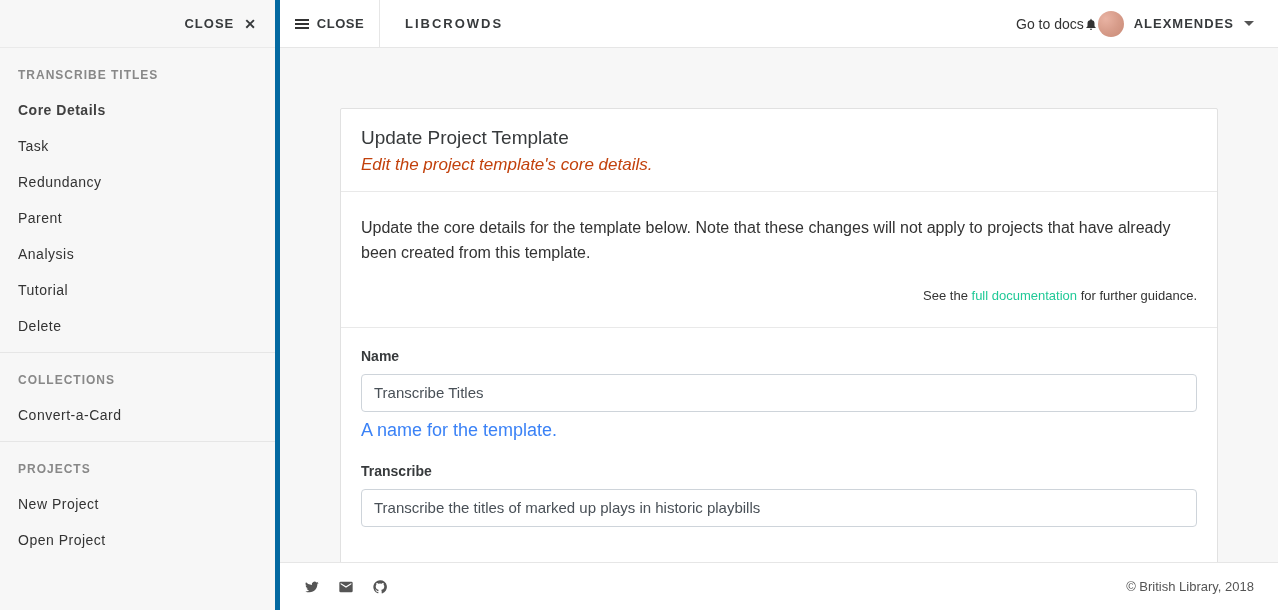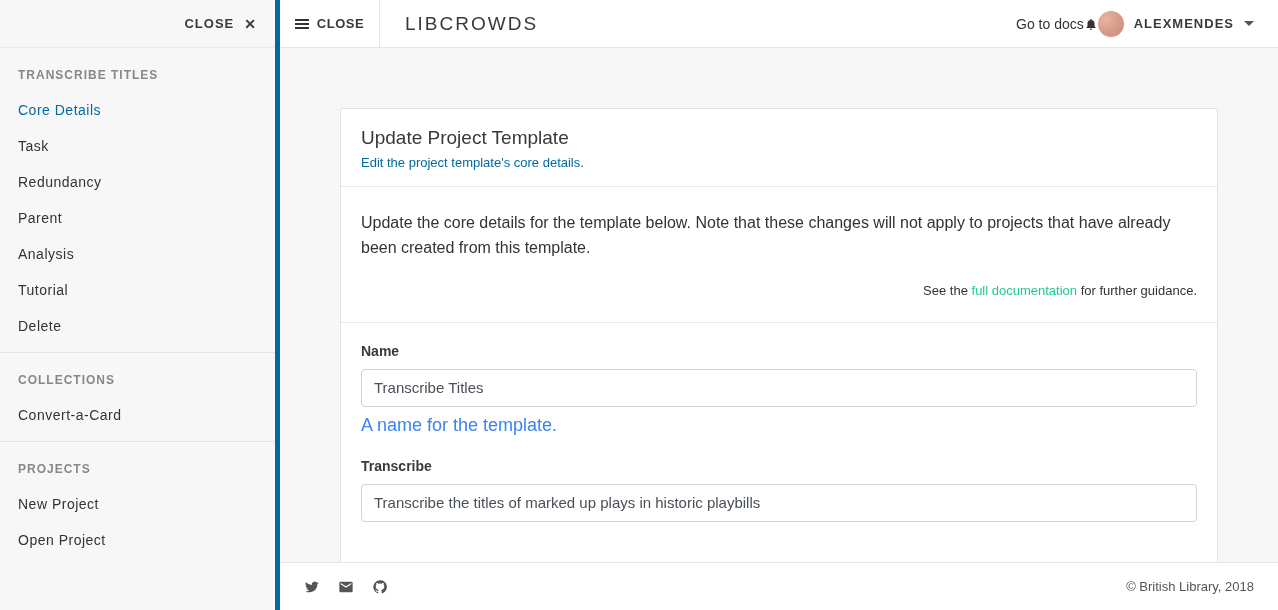--- a/index.html
+++ b/index.html
@@ -4,47 +4,47 @@
 <style>
   * { box-sizing: border-box; margin: 0; padding: 0; }
   html, body { width: 1278px; height: 610px; font-family: -apple-system, BlinkMacSystemFont, "Segoe UI", Helvetica, Arial, sans-serif; color: #373a3c; background: #f7f7f7; overflow: hidden; }
   a { text-decoration: none; color: inherit; }
 
   
   .topbar { position: fixed; top: 0; left: 280px; right: 0; height: 48px; background: #fff; border-bottom: 1px solid #e6e6e6; display: flex; align-items: center; z-index: 30; }
   .topbar .menu-btn { width: 100px; height: 48px; display: flex; align-items: center; justify-content: center; border-right: 1px solid #e6e6e6; cursor: pointer; font-weight: 700; font-size: 13px; letter-spacing: 0.5px; }
   .topbar .menu-btn .bars { margin-right: 8px; display: inline-block; width: 14px; height: 10px; border-top: 2px solid #333; border-bottom: 2px solid #333; position: relative; }
   .topbar .menu-btn .bars::before { content: ""; position: absolute; left: 0; right: 0; top: 50%; margin-top: -1px; border-top: 2px solid #333; }
-  .topbar .brand { margin-left: 25px; font-weight: 400; font-size: 19px; letter-spacing: 2px; }
+  .topbar .brand { margin-left: 25px; font-weight: 700; font-size: 13px; letter-spacing: 2px; }
   .topbar .right { margin-left: auto; display: flex; align-items: center; padding-right: 24px; }
   .topbar .docs-link { font-size: 14px; color: #333; cursor: pointer; }
   .bell-icon { width: 14px; height: 14px; display: inline-block; cursor: pointer; }
   .bell-icon svg { width: 100%; height: 100%; }
   .user-menu { display: flex; align-items: center; gap: 10px; cursor: pointer; }
   .avatar { width: 26px; height: 26px; border-radius: 50%; background: radial-gradient(circle at 30% 30%, #e9b3a3, #d79c8a, #c98a77); }
   .username { font-weight: 700; font-size: 13px; letter-spacing: 1px; }
   .caret-down { width: 0; height: 0; border-left: 5px solid transparent; border-right: 5px solid transparent; border-top: 5px solid #555; }
 
   
   .sidebar { position: fixed; top: 0; left: 0; bottom: 0; width: 280px; background: #f7f7f7; border-right: 5px solid #0369a1; overflow-y: auto; z-index: 40; }
   .sidebar .close-row { height: 48px; display: flex; align-items: center; justify-content: flex-end; padding-right: 18px; border-bottom: 1px solid #eaeaea; font-weight: 700; font-size: 13px; letter-spacing: 1px; cursor: pointer; }
   .sidebar .close-row .x { margin-left: 10px; font-size: 14px; }
   .side-group-title { font-size: 12px; font-weight: 700; letter-spacing: 1px; color: #888; padding: 20px 18px 10px; }
   .side-item { display: block; padding: 10px 18px; font-size: 14px; letter-spacing: 0.5px; color: #333; cursor: pointer; }
-  .side-item.active { color: #0369a1; }
+  .side-item.active { color: #404040; font-weight: bold; }
   .side-sep { border-top: 1px solid #e6e6e6; margin-top: 8px; }
   .sidebar::-webkit-scrollbar { width: 8px; }
   .sidebar::-webkit-scrollbar-thumb { background: #cfcfcf; border-radius: 4px; }
 
   
   .main { position: fixed; top: 48px; left: 280px; right: 0; bottom: 48px; overflow-y: auto; background: #f7f7f7; }
   .main .card { margin: 60px 60px 53px; background: #fff; border: 1px solid #e1e1e1; border-radius: 2px; }
   .card-header { padding: 18px 20px 16px; border-bottom: 1px solid #e9e9e9; }
   .card-header h1 { font-size: 19px; font-weight: 500; margin-bottom: 6px; }
-  .card-header .sub { font-size: 13px; color: #0369a1; }
+  .card-header .sub { font-size: 17px; color: #c2410c; font-style: italic; }
   .card-body { padding: 24px 20px; border-bottom: 1px solid #e9e9e9; }
   .card-body .lead { font-size: 16px; line-height: 1.55; color: #333; }
   .card-body .help { font-size: 13px; color: #333; margin-top: 22px; text-align: right; }
   .card-body .help a { color: #20c997; }
   .form-section { padding: 20px; }
   .form-group { margin-bottom: 22px; }
   .form-label { display: block; font-size: 14px; font-weight: 600; margin-bottom: 10px; }
   .form-input { width: 100%; height: 38px; border: 1px solid #ced4da; border-radius: 4px; padding: 0 12px; font-size: 15px; color: #495057; background: #fff; }
   .form-hint { font-size: 18px; color: #3b82f6; margin-top: 8px; }
 

